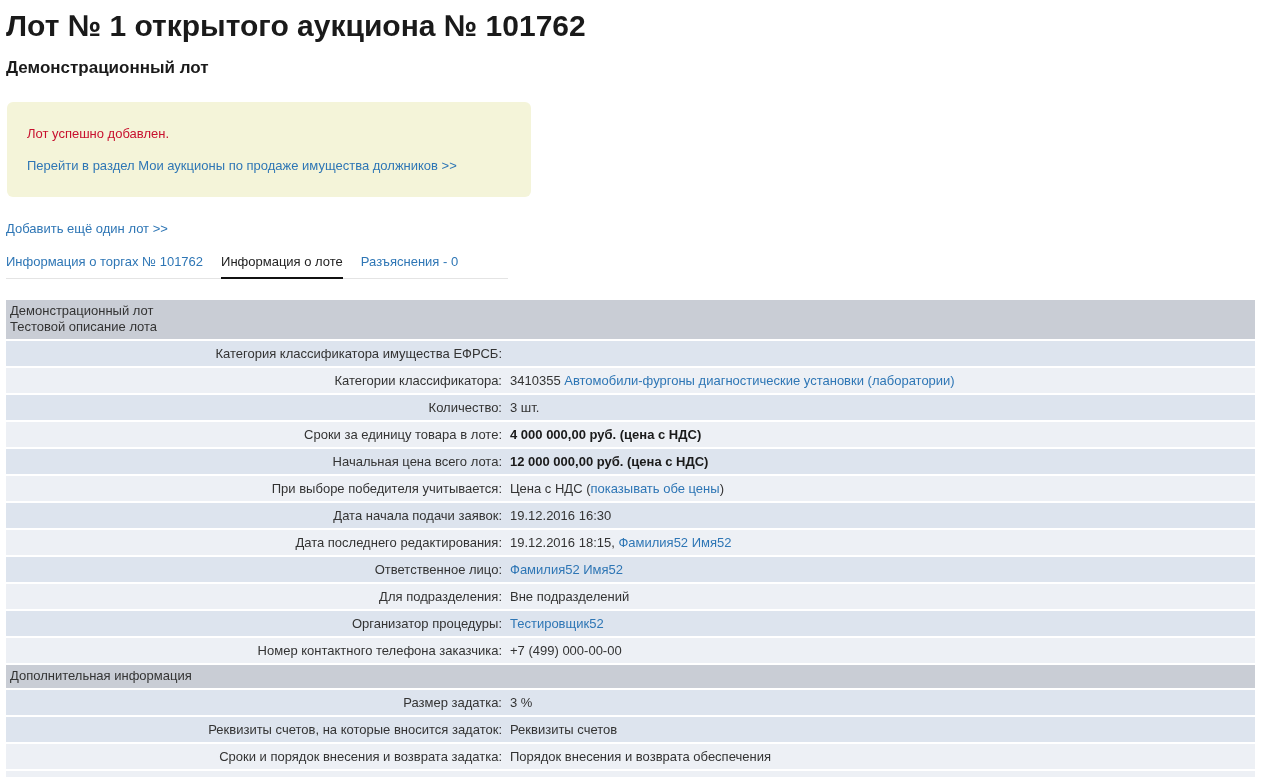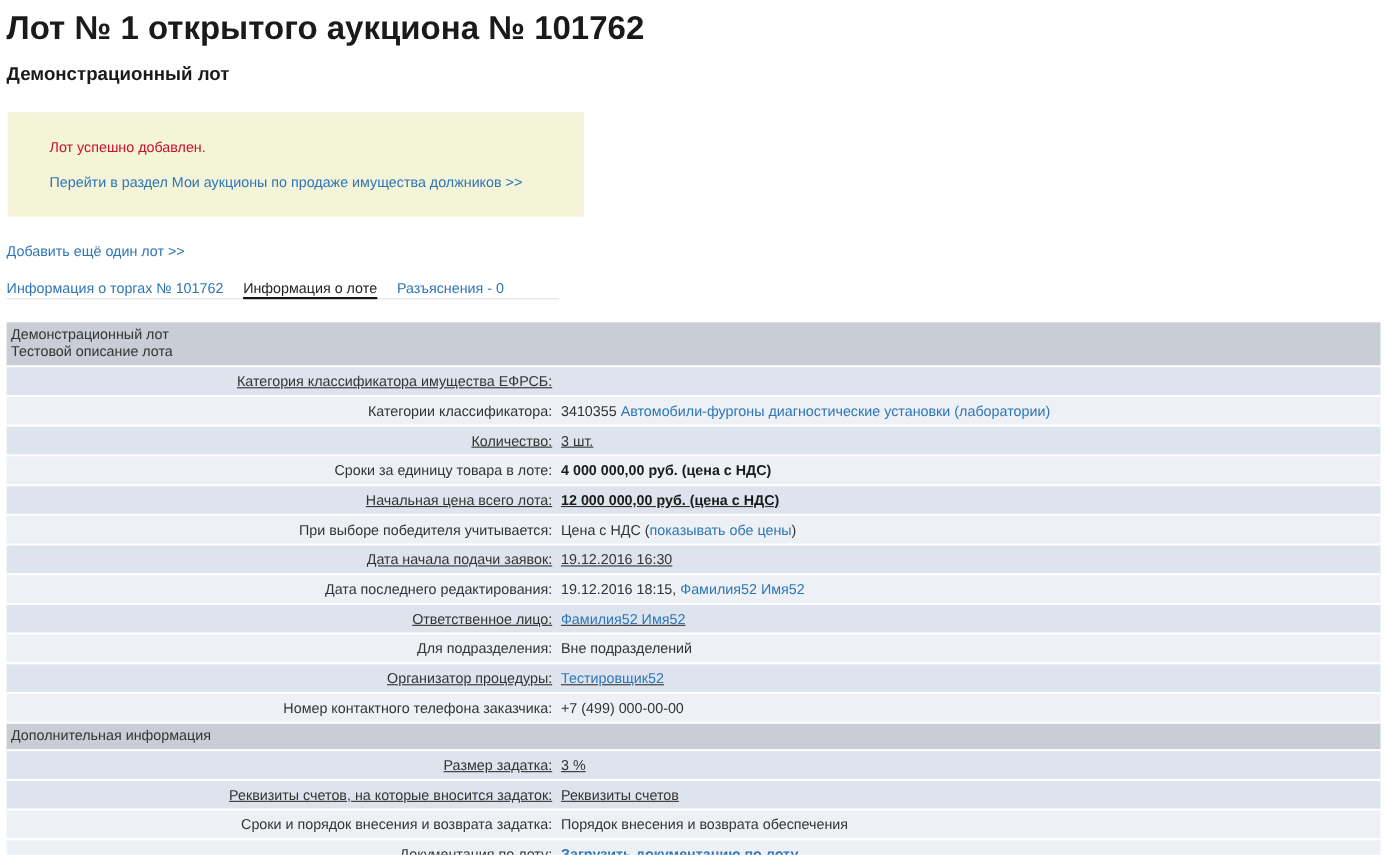--- a/index.html
+++ b/index.html
@@ -13,30 +13,30 @@
     --active-tab:#111111;
     --text:#333333;
   }
   *{box-sizing:border-box;}
   html,body{margin:0;padding:0;width:1261px;height:777px;overflow:hidden;background:#fff;}
   body{font-family:"Liberation Sans","DejaVu Sans",sans-serif;font-size:13px;color:var(--text);}
   .page{padding:6px 6px 0 6px;}
   h1{font-size:30px;font-weight:bold;color:#1a1a1a;margin:2px 0 14px 0;line-height:1.2;}
   h2{font-size:17px;font-weight:bold;color:#1a1a1a;margin:0 0 24px 0;}
   a{color:var(--link);text-decoration:none;cursor:pointer;}
-  .notice{width:524px;background:var(--notice-bg);padding:24px 38px;margin:0 0 24px 1px;}
+  .notice{width:524px;background:var(--notice-bg);padding:24px 20px;margin:0 0 24px 1px;border-radius:6px;}
   .notice-msg{color:var(--red);margin-bottom:17px;}
   .add-lot{display:inline-block;margin:0 0 17px 0;}
   .tabs{width:502px;border-bottom:1px solid var(--tab-line);white-space:nowrap;margin-bottom:21px;}
-  .tab{display:inline-block;padding-bottom:1px;margin-right:18px;position:relative;top:1px;color:var(--link);}
+  .tab{display:inline-block;padding-bottom:8px;margin-right:18px;position:relative;top:1px;color:var(--link);}
   .tab.active{color:#222;border-bottom:2px solid var(--active-tab);font-weight:normal;}
   .lot-table{width:1249px;}
   .band{background:var(--band);padding:3px 8px 4px 4px;line-height:16px;border-bottom:2px solid #fff;color:var(--text);}
   .row{display:flex;align-items:flex-start;padding:5px 0 4px 0;border-bottom:2px solid #fff;line-height:16px;}
-  .row.a{background:var(--row-a);text-decoration:underline;}
+  .row.a{background:var(--row-a);}
   .row.b{background:var(--row-b);}
   .row .label{width:496px;flex:none;text-align:right;}
   .row .value{margin-left:8px;flex:1;}
   .bold{font-weight:bold;color:#1a1a1a;margin-top:38px;}
   a.bold{color:var(--link);}
 </style>
 </head>
 <body>
 
 <div class="page">

